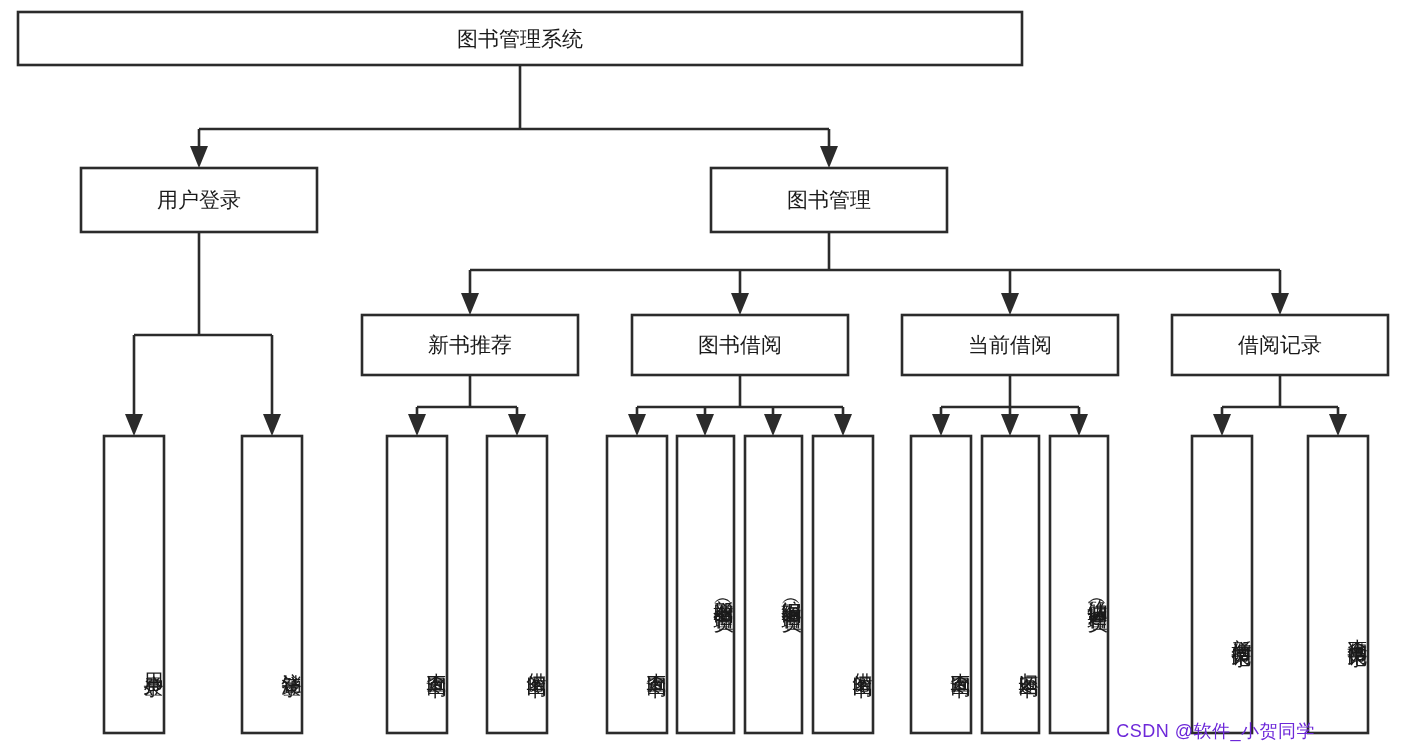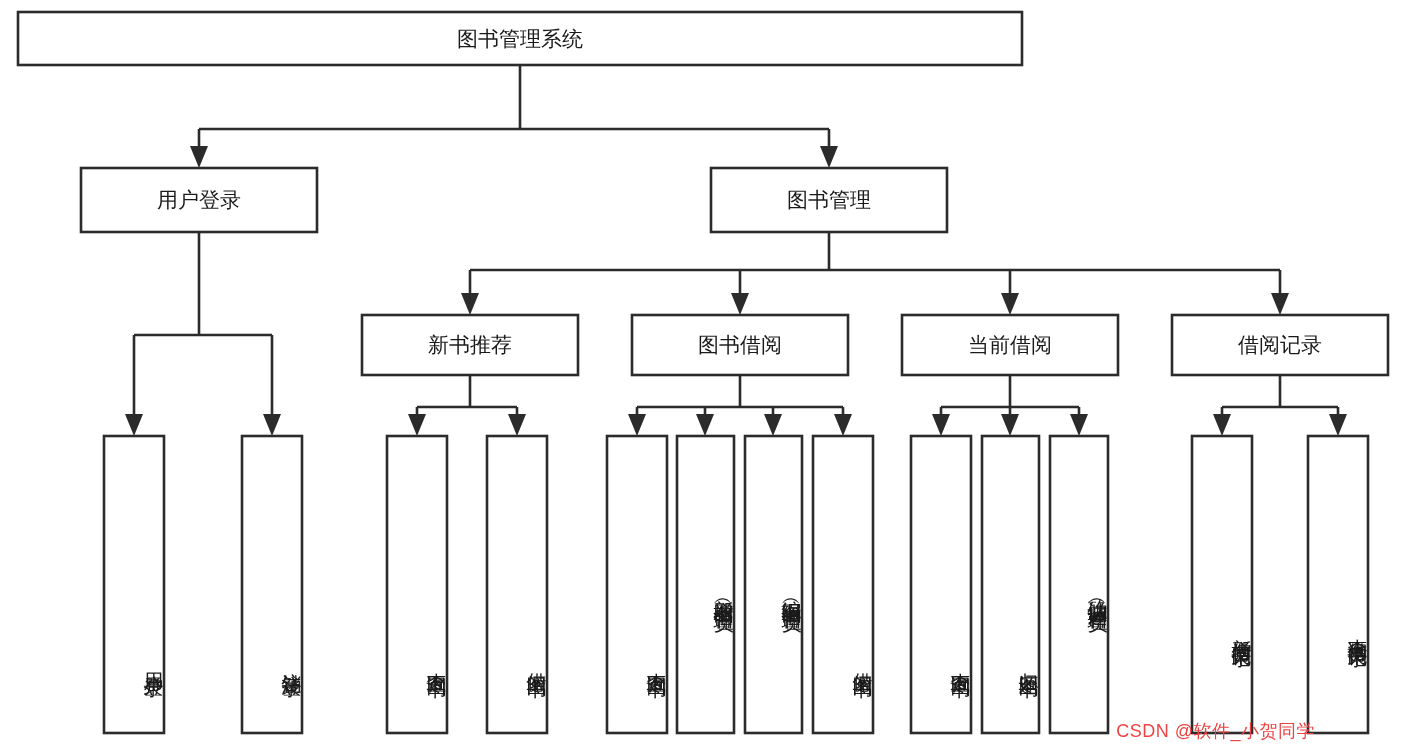--- a/index.html
+++ b/index.html
@@ -64,21 +64,21 @@
     justify-content: center;
     pointer-events: none;
     user-select: none;
   }
   .watermark {
     position: absolute;
     right: 8px;
     bottom: 4px;
     font-family: "Liberation Sans", "DejaVu Sans", sans-serif;
     font-size: 18px;
-    color: #ef4444;
+    color: #6d28d9;
     letter-spacing: 0.5px;
     white-space: nowrap;
   }
 </style>
 </head>
 <body>
 
 <div id="diagram-root">
 
   <svg id="diagram-svg" viewBox="0 0 1405 747">

